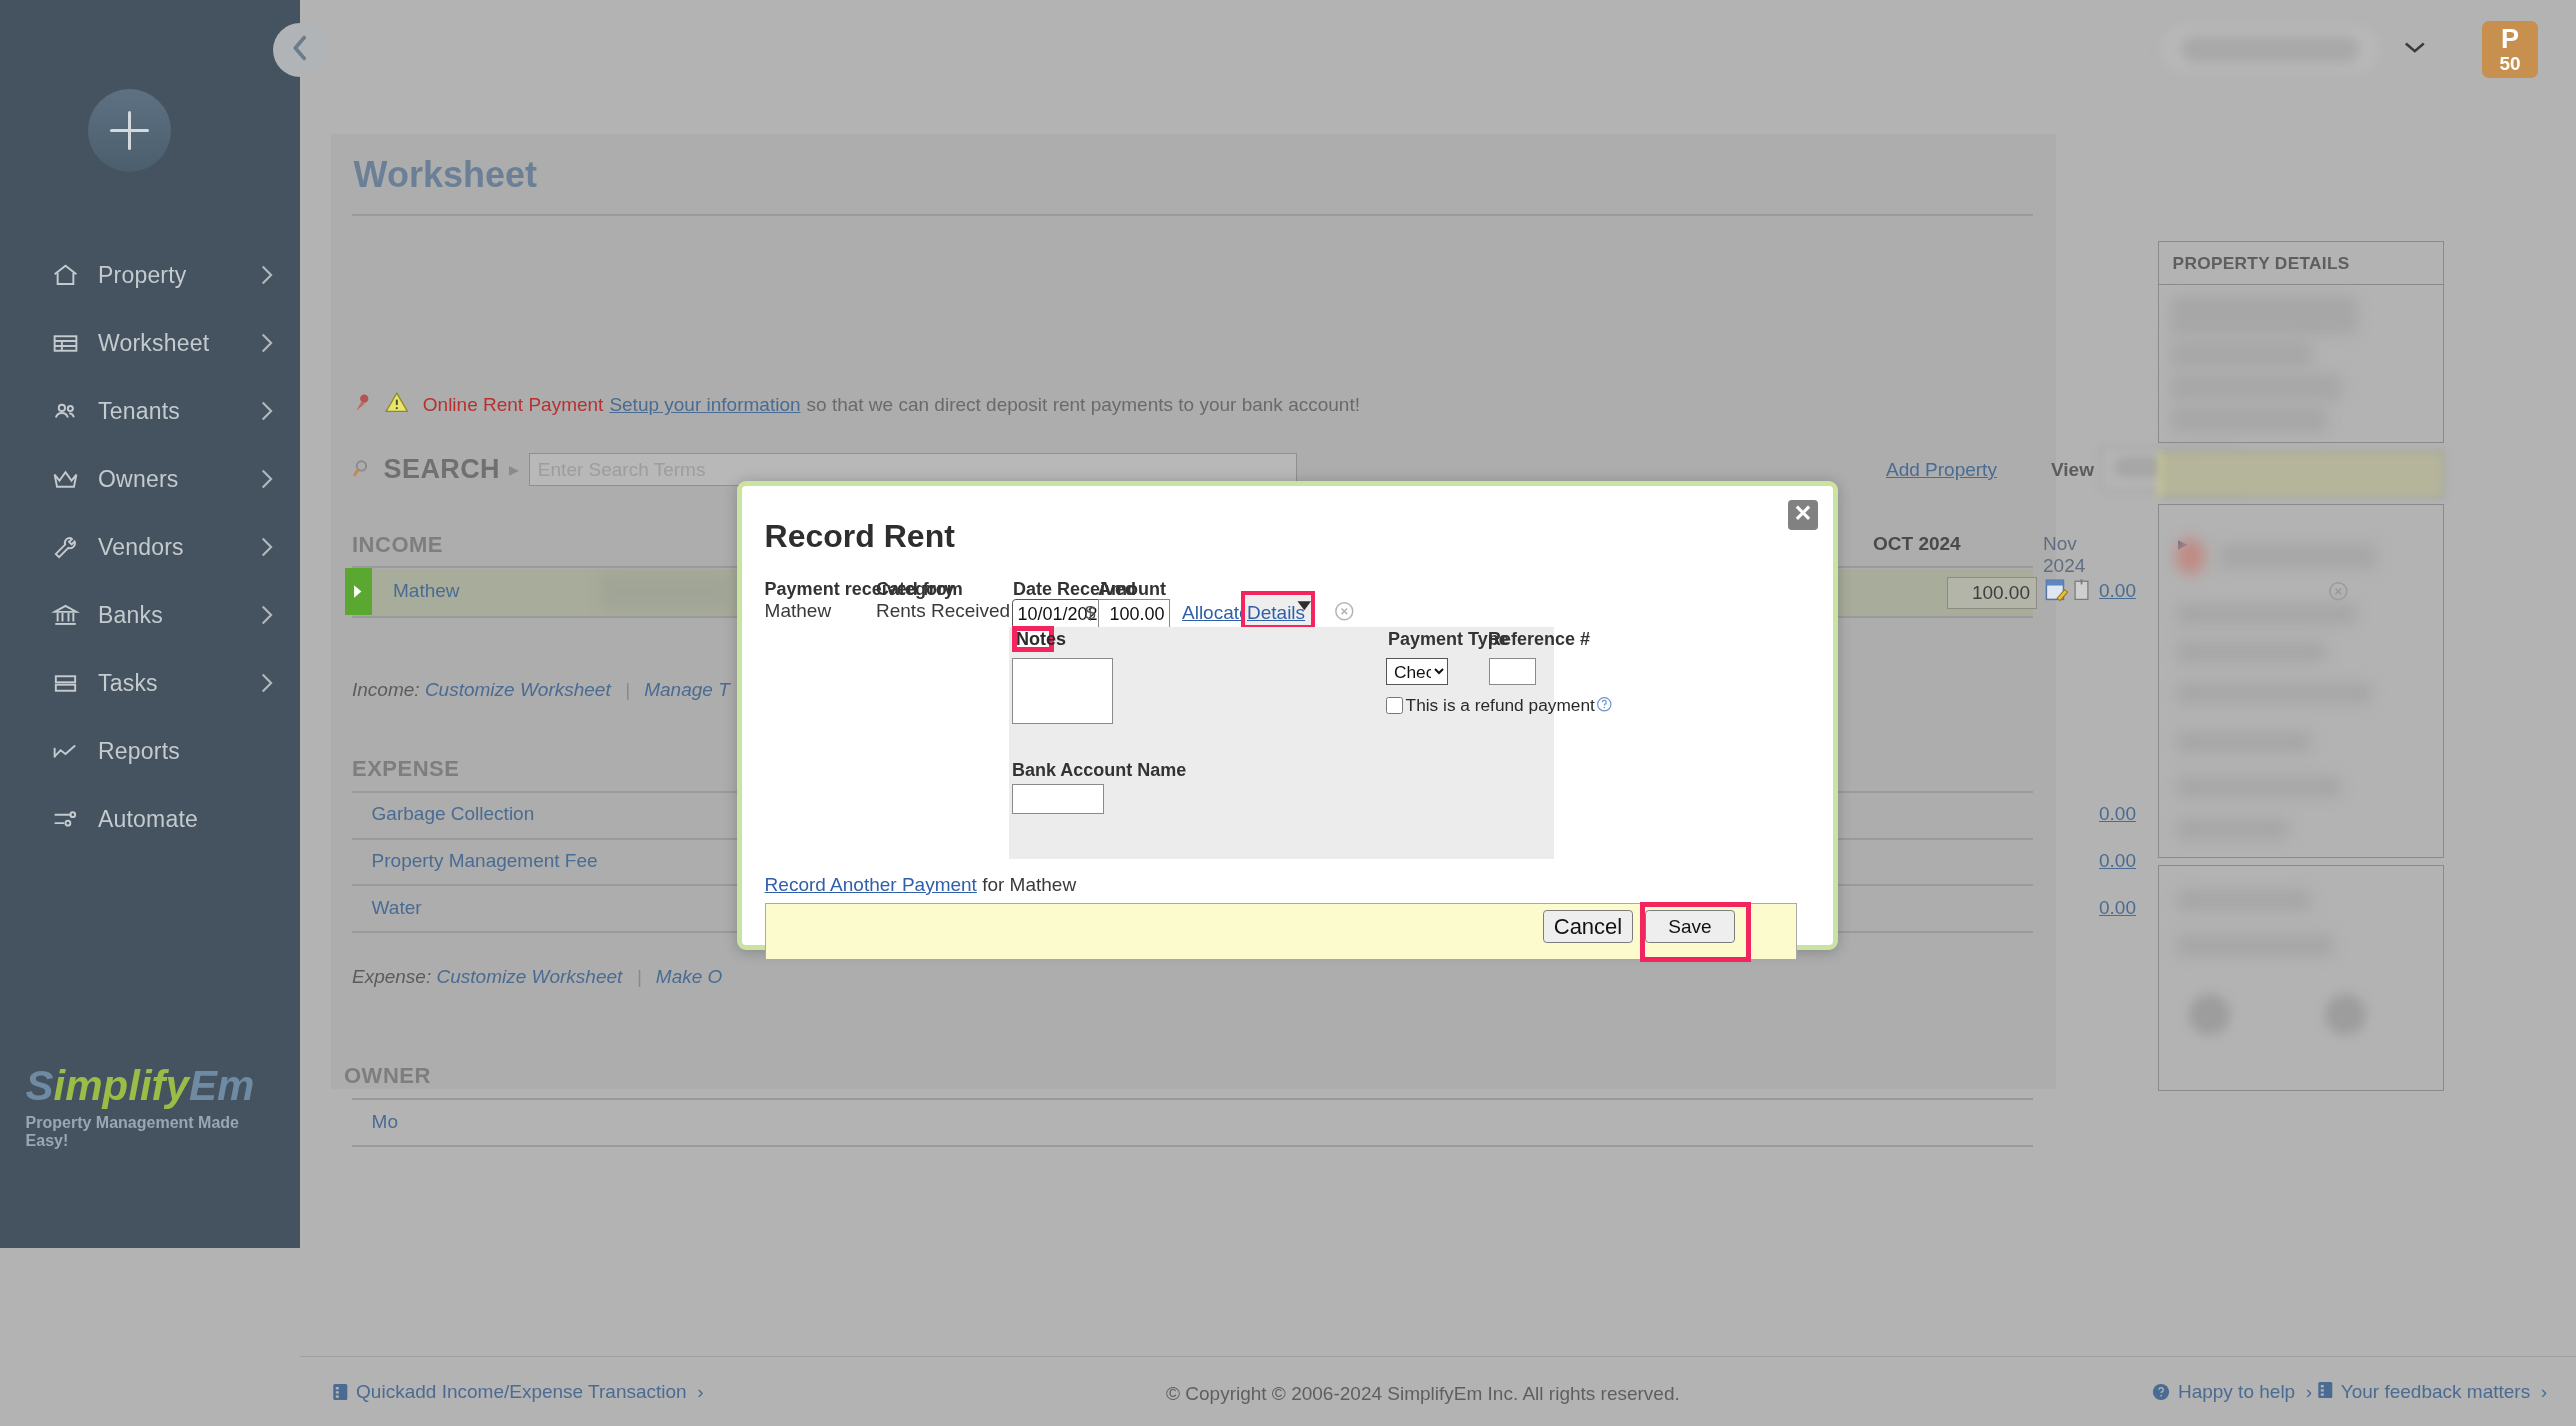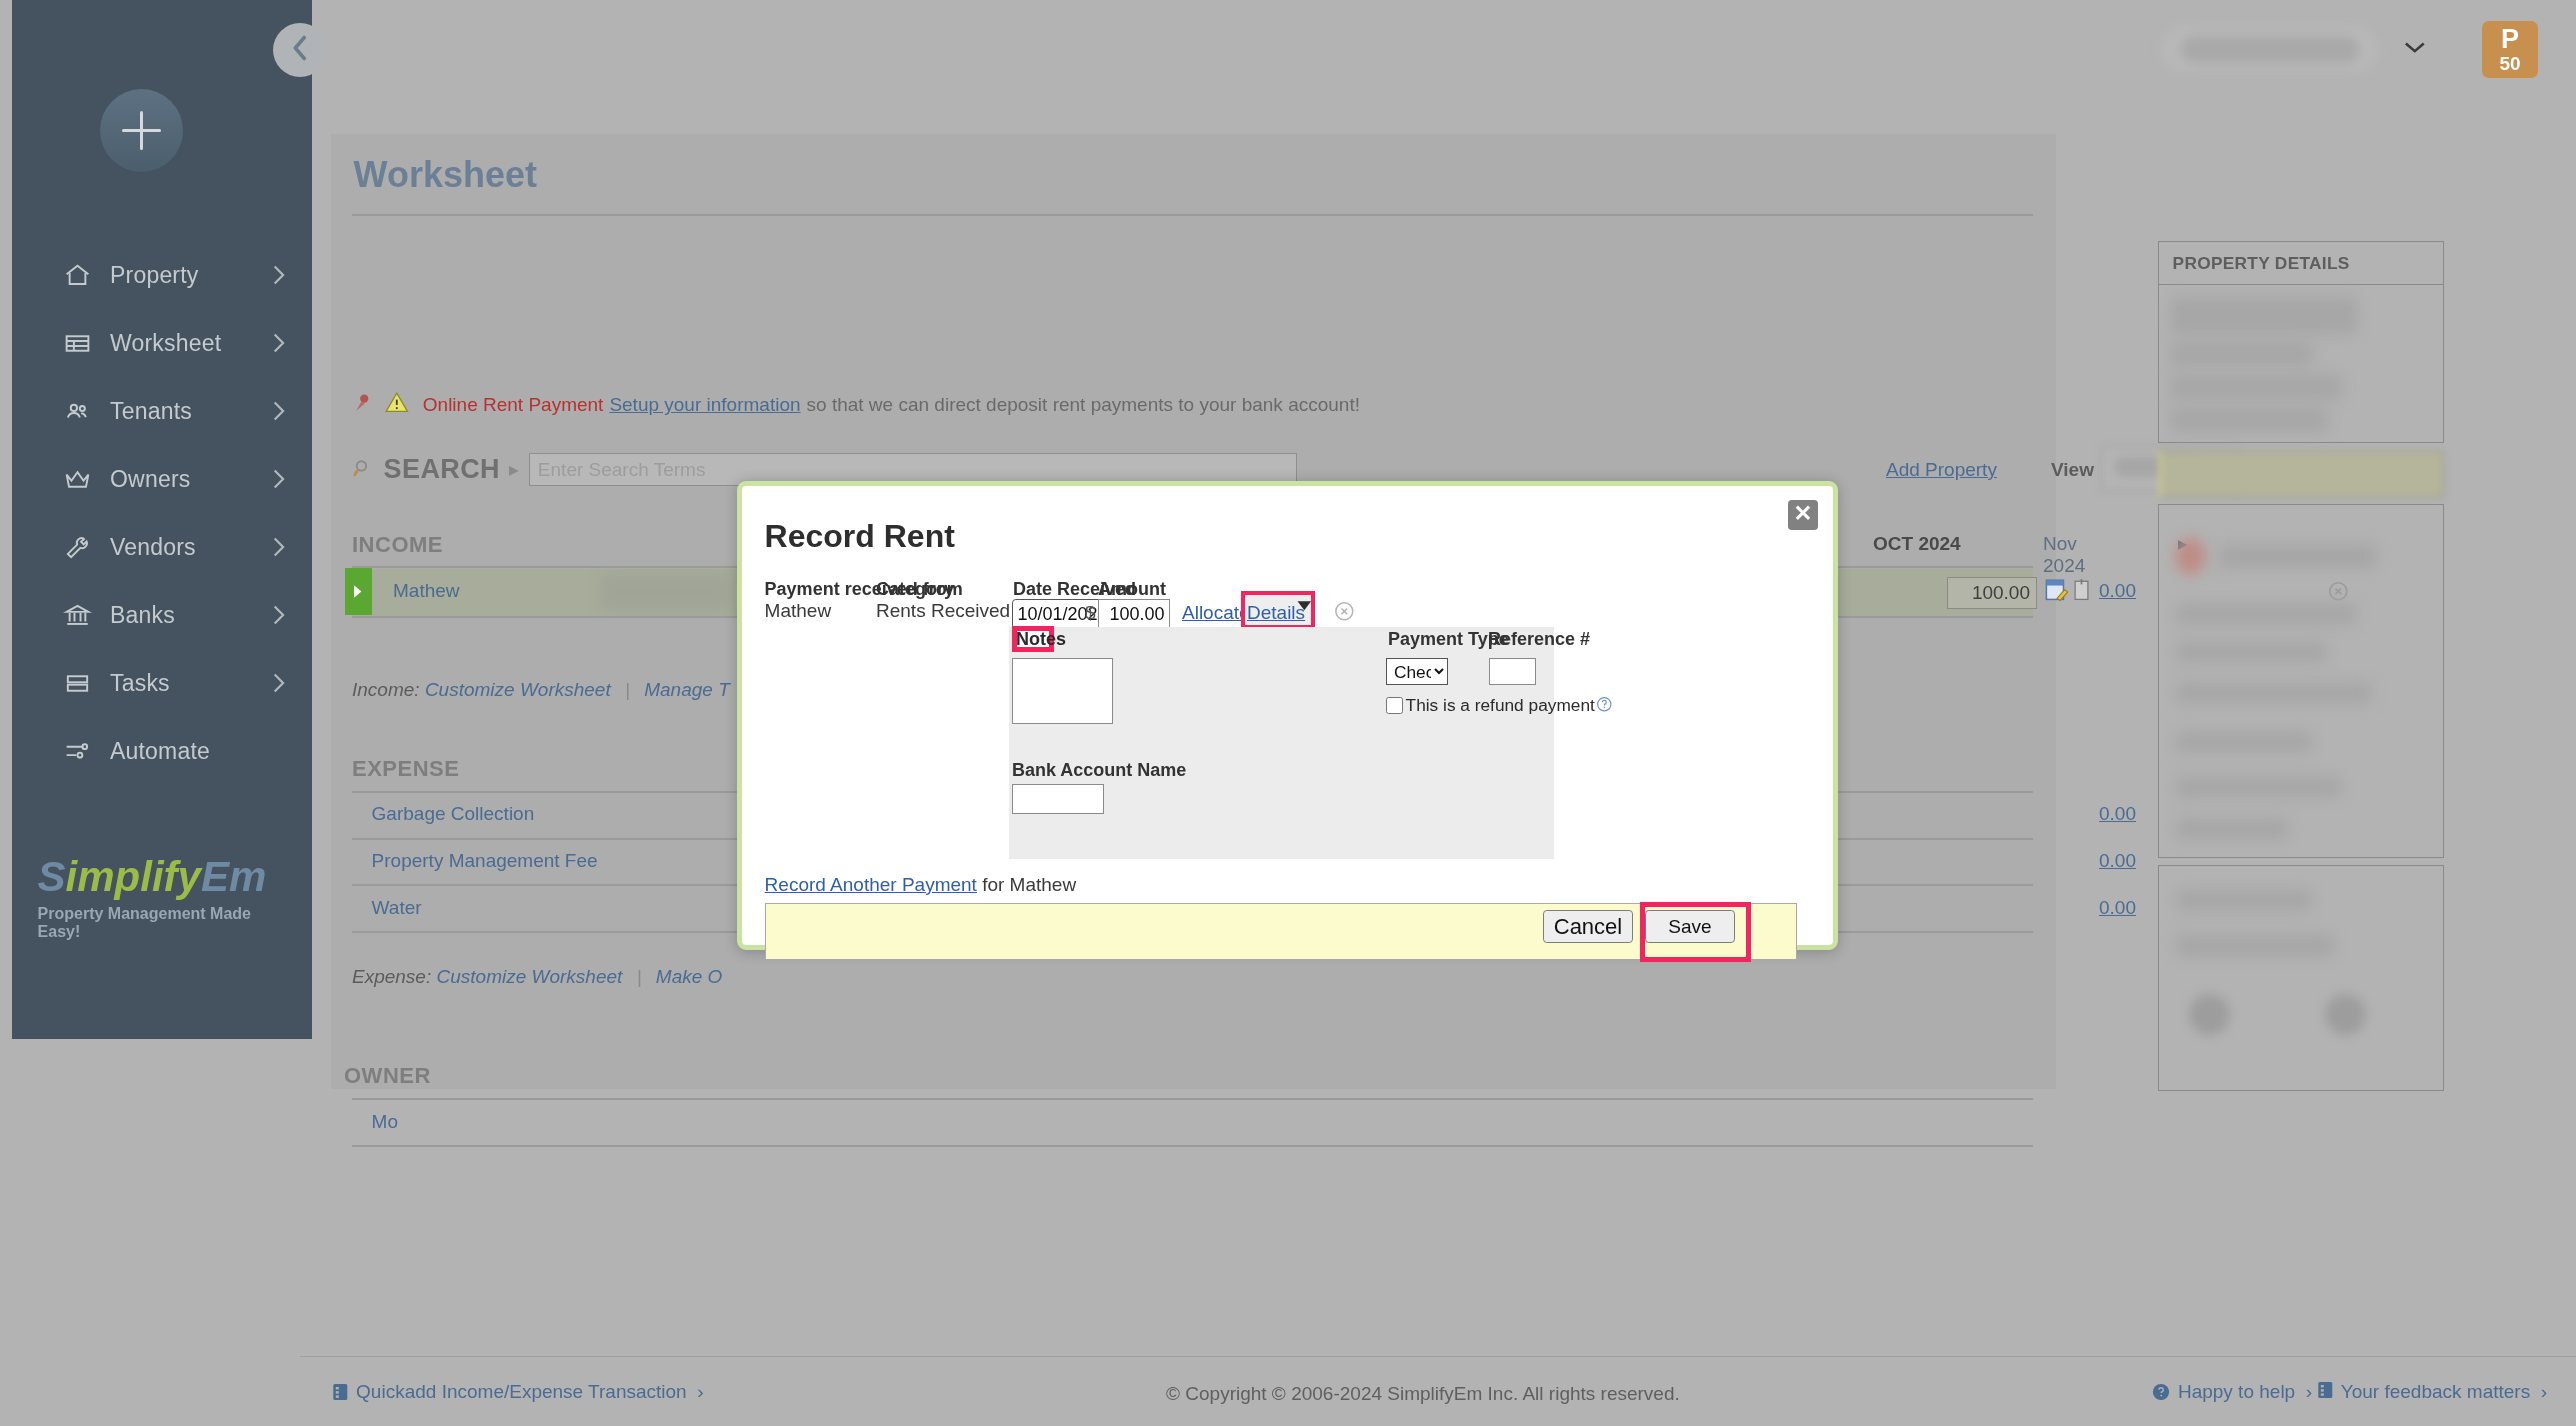--- a/index.html
+++ b/index.html
@@ -7,21 +7,21 @@
   body {
     width:2576px; height:1427px;
     font-family:"Liberation Sans", sans-serif;
     background:#b3b3b3;
     overflow:hidden;
     position:relative;
   }
 
   
   #sidebar {
-    position:absolute; left:12px; top:0; width:300px; height:1039px;
+    position:absolute; left:0; top:0; width:300px; height:1248px;
     background:#44535f;
     z-index:5;
   }
   #sidebar-plus {
     position:absolute; left:88px; top:89px; width:83px; height:83px;
     border-radius:50%;
     background:linear-gradient(180deg,#5d7183 0%,#4b5e6c 100%);
     display:flex; align-items:center; justify-content:center;
   }
   #sidebar-plus .plus-h { position:absolute; width:39px; height:3.8px; background:#d3d9dd; border-radius:1.5px; }
@@ -432,20 +432,29 @@
           </svg>
       </span>
       <span class="nav-lbl">Tasks</span>
       <span class="nav-chev">
         <svg width="16.6" height="24" viewBox="0 0 12 20" fill="none" stroke="#c4cace" stroke-width="1.8">
             <path d="M3 3l7 7-7 7"></path>
           </svg>
       </span>
     </div>
 
+    <div class="nav-item">
+      <span class="nav-ico">
+        <svg width="29" height="29" viewBox="0 0 24 24" fill="none" stroke="#c4cace" stroke-width="1.6">
+            <path d="M3 9v8"></path>
+            <path d="M3 16l5-5 4 3 8-7"></path>
+          </svg>
+      </span>
+      <span class="nav-lbl">Reports</span>
+    </div>
 
     <div class="nav-item">
       <span class="nav-ico">
         <svg width="29" height="29" viewBox="0 0 24 24" fill="none" stroke="#c4cace" stroke-width="1.6">
             <path d="M3 8h14M3 15h8"></path>
             <circle cx="18" cy="8" r="2"></circle>
             <circle cx="14" cy="15" r="2"></circle>
           </svg>
       </span>
       <span class="nav-lbl">Automate</span>

